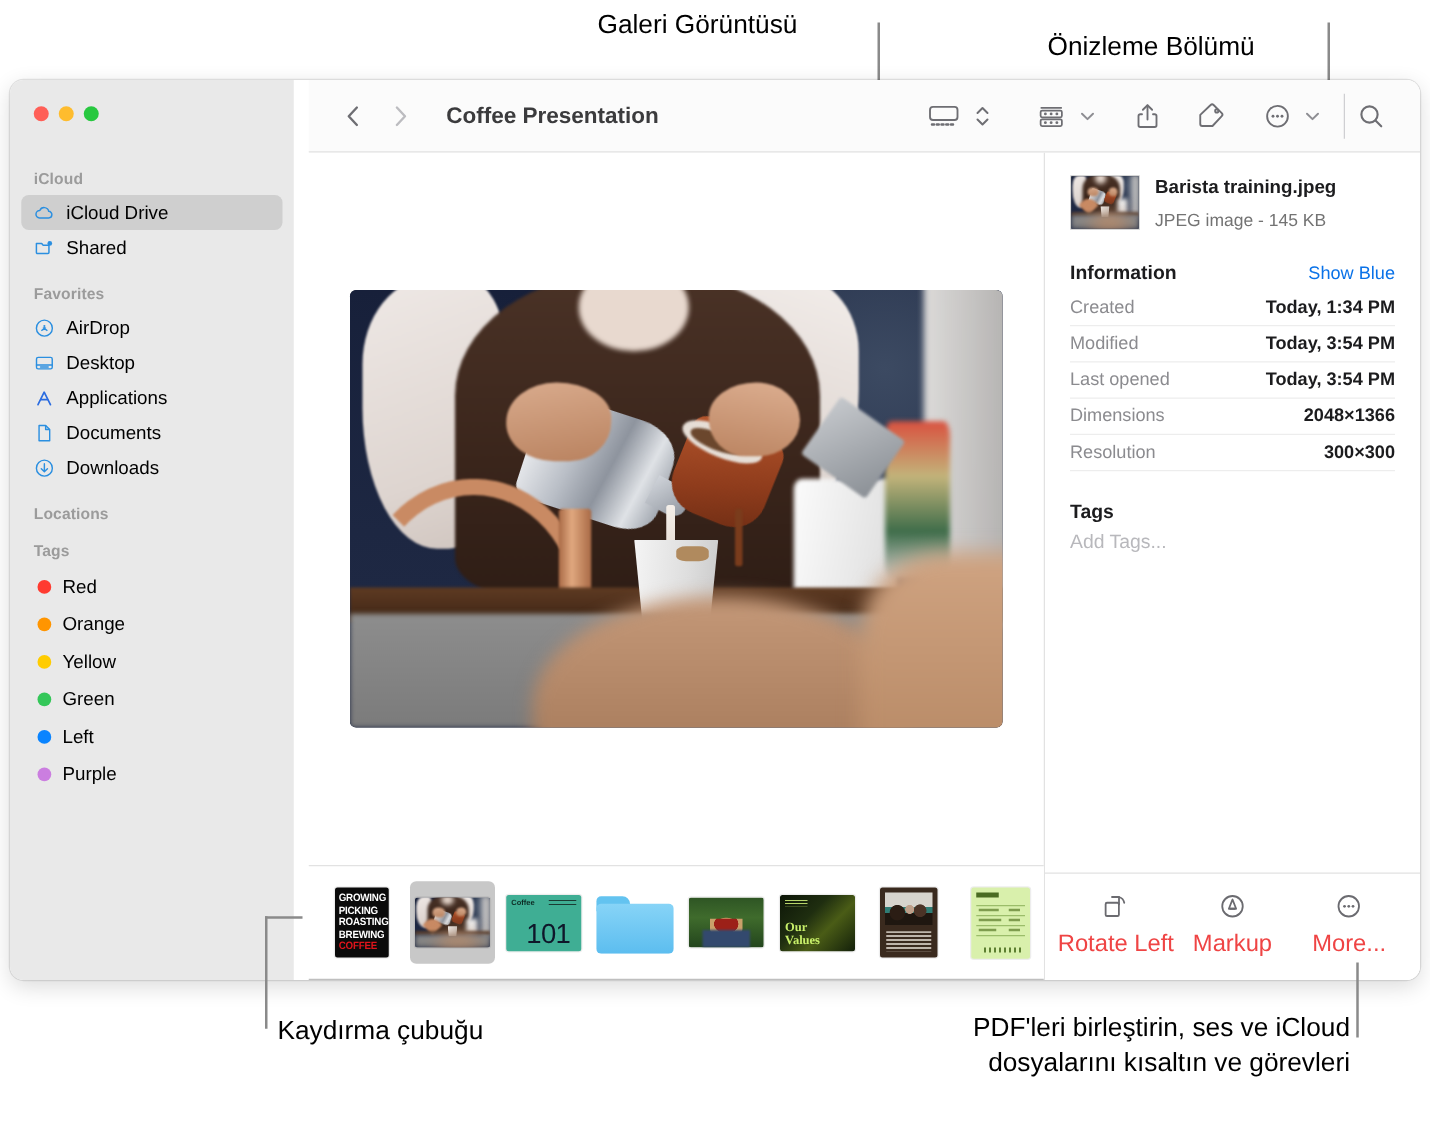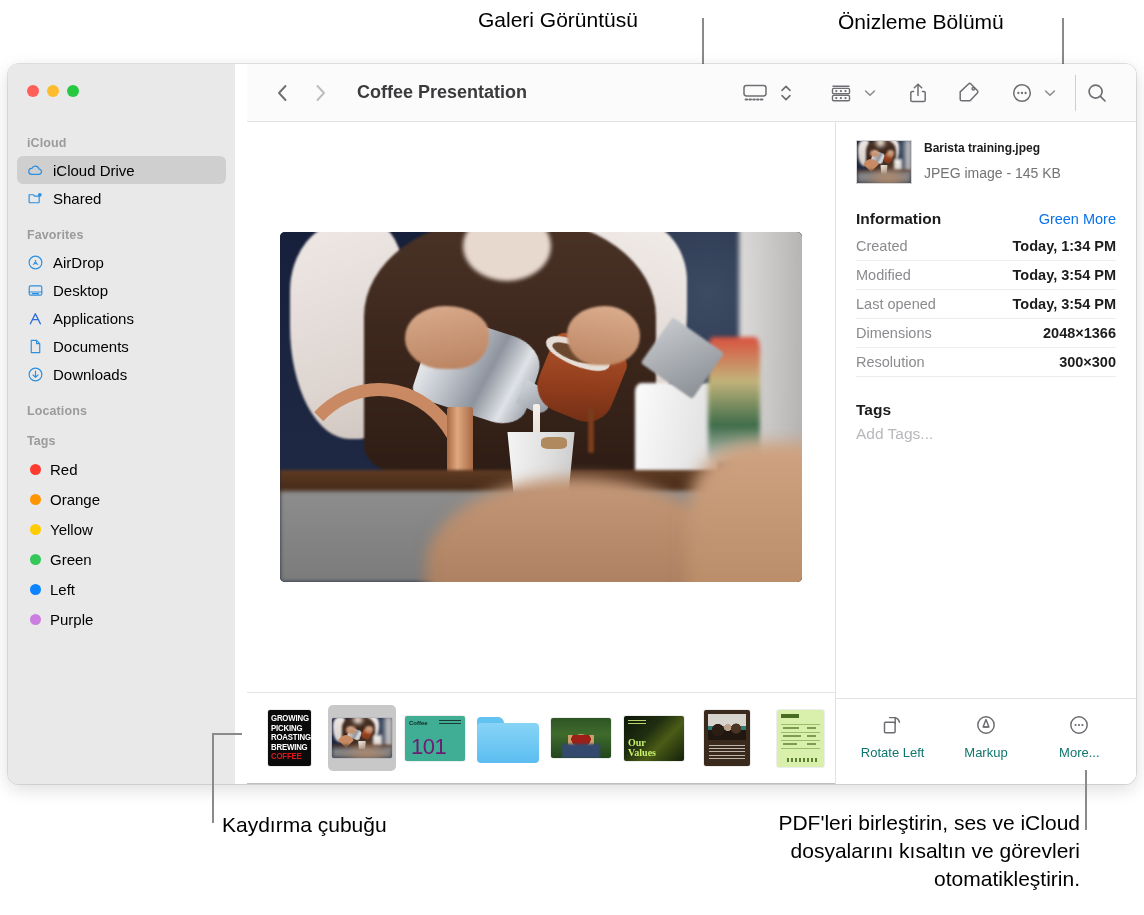--- a/index.html
+++ b/index.html
@@ -429,22 +429,22 @@
   .t-101 .t-tl {
     position: absolute; left: 4px; top: 4px;
     font-size: 6px; font-weight: 700; color: #0d2b24;
   }
   .t-101 .t-tr {
     position: absolute; right: 4px; top: 4px;
     width: 22px; height: 6px;
     background: repeating-linear-gradient(180deg,#1a3b33 0 1px, transparent 1px 3px);
   }
   .t-101 .t-num {
-    position: absolute; left: 6px; bottom: 1px;
-    font-size: 22px; font-weight: 400; color: #701a75;
+    position: absolute; left: 16px; bottom: 1px;
+    font-size: 22px; font-weight: 400; color: #0f172a;
     letter-spacing: -0.5px;
   }
 
   
   .t-folder {
     width: 62px; height: 50px;
     position: relative;
     box-shadow: none;
   }
   .t-folder .fb {
@@ -561,21 +561,21 @@
     width: 56px; height: 44px;
     flex: 0 0 56px;
     border: 1px solid #d6d6d6;
     background: #1b2338;
     overflow: hidden;
     position: relative;
     border-radius: 1px;
   }
   .file-meta { min-width: 0; padding-top: 1px; }
   .file-name {
-    font-size: 12px; font-weight: 700; color: #1c1c1e;
+    font-size: 15px; font-weight: 700; color: #1c1c1e;
     white-space: nowrap; overflow: hidden; text-overflow: ellipsis;
   }
   .file-sub { font-size: 14px; color: #737373; margin-top: 10px; }
 
   .sec-head {
     display: flex; align-items: baseline; justify-content: space-between;
     margin-top: 26px; margin-bottom: 4px;
   }
   .sec-title { font-size: 15.5px; font-weight: 700; color: #1c1c1e; }
   .sec-link { font-size: 14.5px; color: #0a72e8; }
@@ -600,31 +600,31 @@
     display: flex;
     align-items: flex-start;
     justify-content: space-around;
     padding: 14px 10px 0 10px;
   }
   .qa {
     display: flex; flex-direction: column; align-items: center; gap: 8px;
     width: 88px;
   }
   .qa-ico { color: #6b6b70; height: 24px; display: flex; align-items: center; }
-  .qa-lbl { font-size: 13px; color: #0f766e; white-space: nowrap; }
+  .qa-lbl { font-size: 19px; color: #ef4444; white-space: nowrap; }
 </style>
 </head>
 <body>
 
 <div id="root">
 
   <div class="callout-text" style="left:478px; top:6px;">Galeri Görüntüsü</div>
   <div class="callout-line vline" style="left:702px; top:18px; height:62px;"></div>
 
-  <div class="callout-text" style="left:838px; top:8px;">Önizleme Bölümü</div>
+  <div class="callout-text" style="left:838px; top:24px;">Önizleme Bölümü</div>
   <div class="callout-line vline" style="left:1062px; top:18px; height:110px;"></div>
 
   <div id="window">
 
     <div id="sidebar">
 
       <div class="traffic">
         <div class="dot r"></div>
         <div class="dot y"></div>
         <div class="dot g"></div>
@@ -982,21 +982,21 @@
                 </div>
               </div>
               <div class="file-meta">
                 <div class="file-name">Barista training.jpeg</div>
                 <div class="file-sub">JPEG image - 145 KB</div>
               </div>
             </div>
 
             <div class="sec-head">
               <div class="sec-title">Information</div>
-              <div class="sec-link">Green More</div>
+              <div class="sec-link">Show Blue</div>
             </div>
 
             <div class="info-row">
               <span class="ir-k">Created</span>
               <span class="ir-v">Today, 1:34 PM</span>
             </div>
             <div class="info-row">
               <span class="ir-k">Modified</span>
               <span class="ir-v">Today, 3:54 PM</span>
             </div>
@@ -1060,16 +1060,15 @@
   </div>
 
   <div class="callout-line hline" style="left:212px; top:733px; width:30px;"></div>
   <div class="callout-line vline" style="left:212px; top:733px; height:90px;"></div>
   <div class="callout-text" style="left:222px; top:811px;">Kaydırma çubuğu</div>
 
   <div class="callout-line vline" style="left:1085px; top:770px; height:60px;"></div>
   <div class="callout-block" style="left:640px; top:809px; width:440px; text-align:right;">
     <div>PDF'leri birleştirin, ses ve iCloud</div>
     <div>dosyalarını kısaltın ve görevleri</div>
-    <div>otomatikleştirin.</div>
   </div>
 
 </div>
 
 </body></html>

